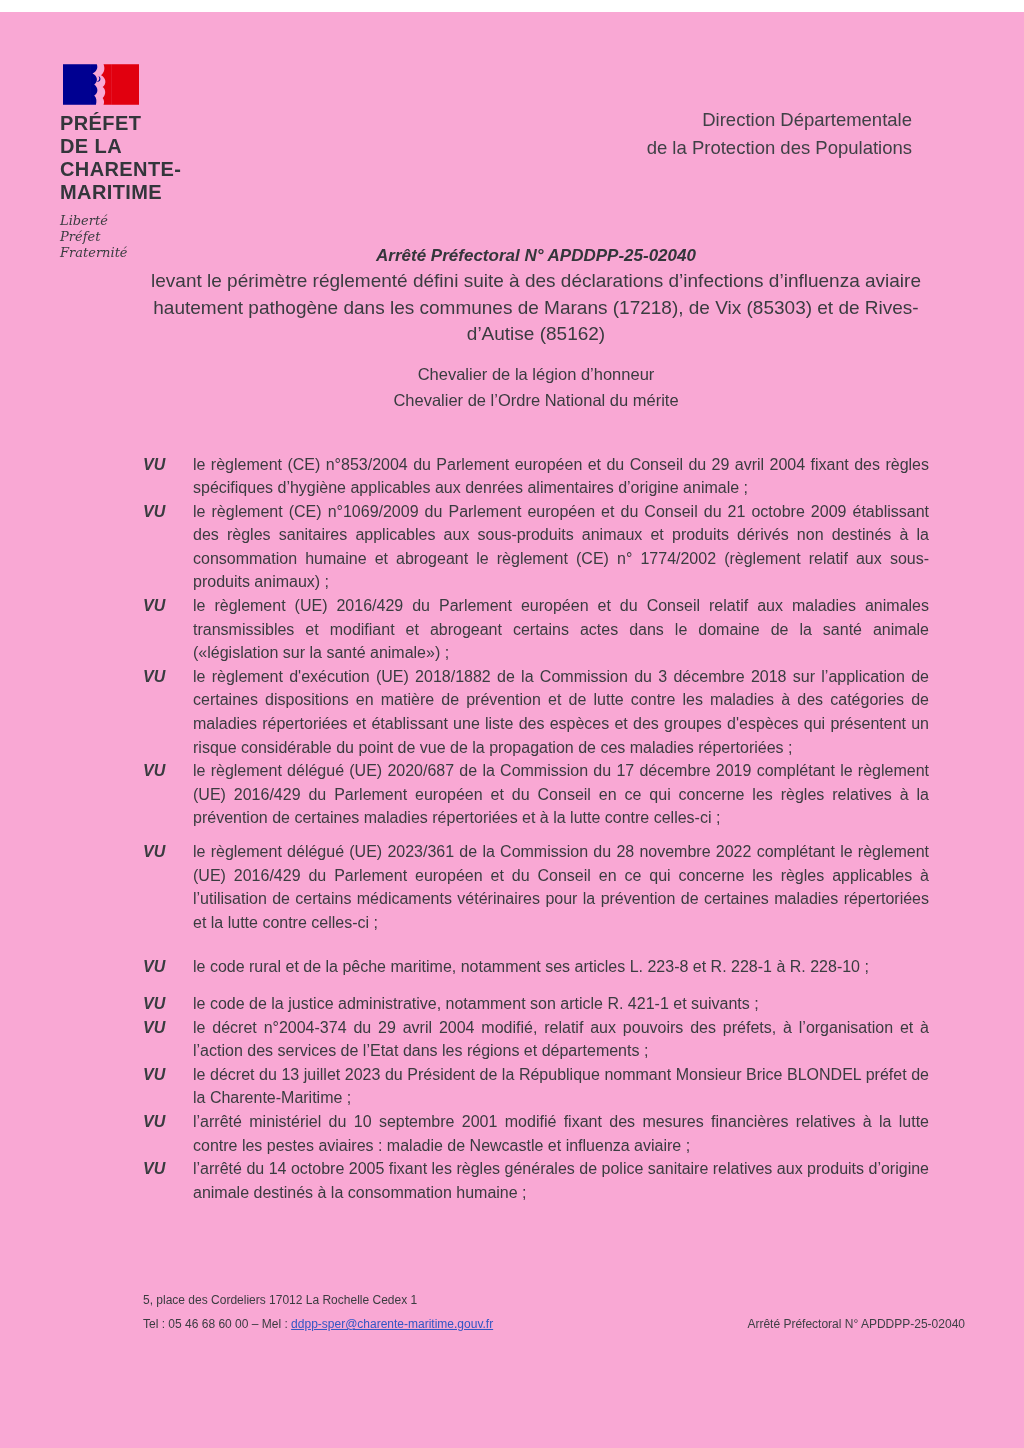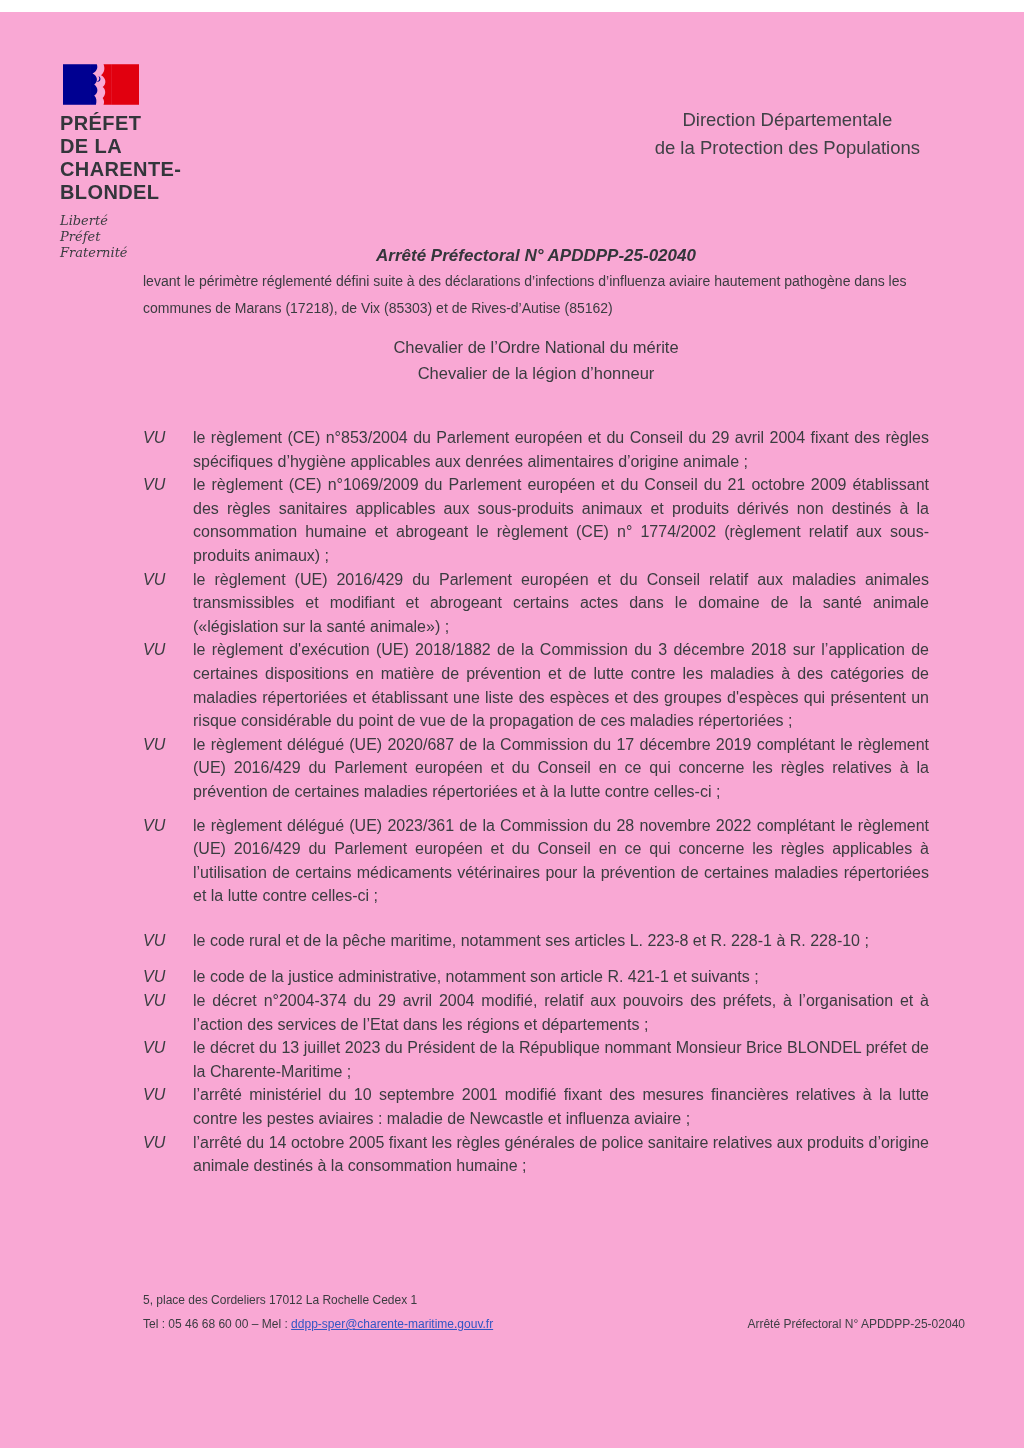--- a/index.html
+++ b/index.html
@@ -10,35 +10,35 @@
     background:#f9a8d4; overflow:hidden;
   }
 
   
   .logo-block { position:absolute; left:60px; top:52px; width:160px; }
   .flag { width:76px; height:41px; margin-left:3px; display:block; }
   .marianne-lines { margin-top:7px; font-weight:700; font-size:20px;
     line-height:23px; color:#33363b; letter-spacing:.4px; }
   .motto { margin-top:9px; font-family:"DejaVu Serif", serif; font-style:italic;
     font-size:13px; line-height:16px; color:#3a3c40; }
-  .direction { position:absolute; right:104px; top:94px; text-align:center;
+  .direction { position:absolute; right:112px; top:94px; text-align:right;
     font-size:18.5px; line-height:28px; color:#3f4146; }
 
   
   .main-col { position:absolute; left:143px; top:231px; width:786px; }
   .doc-title { text-align:center; font-weight:700; font-style:italic;
     font-size:17px; line-height:25px; color:#34363b; }
-  .doc-subtitle { font-size:14px; line-height:26.5px;
+  .doc-subtitle { text-align:center; font-size:19px; line-height:26.5px;
     color:#3a3c40; }
   .salutation { margin-top:13px; text-align:center; font-size:16.5px;
     line-height:26px; color:#3a3c40; }
 
   .vu-list { margin-top:40px; }
   .vu-row { display:flex; font-size:16px; line-height:23.6px; color:#3a3c40; }
-  .vu-row .vu-label { flex:0 0 50px; font-weight:400; font-style:italic; }
+  .vu-row .vu-label { flex:0 0 50px; font-weight:700; font-style:italic; }
   .vu-row .vu-text { flex:1; text-align:justify; }
   .gap-sm { margin-top:10px; }
   .gap-md { margin-top:13px; }
   .gap-lg { margin-top:21px; }
 
   
   .footer { position:absolute; left:143px; top:1276px; width:822px;
     display:flex; justify-content:space-between; align-items:flex-end;
     font-size:12px; line-height:24px; color:#3a3c40; }
   .footer a { color:#3156c4; text-decoration:underline; }
@@ -54,41 +54,41 @@
       <rect x="0" y="0" width="32" height="48" fill="#000091"></rect>
       <path fill="#000091" d="M32,0 H40 C42,5 39,9 35,11 C41,14 42,20 37,24 C42,28 42,34 37,37 C40,40 40,44 39,48 H32 Z"></path>
       <rect x="57" y="0" width="33" height="48" fill="#e1000f"></rect>
       <path fill="#e1000f" d="M57,0 H48 C50,5 49,10 45,13 C51,16 52,23 47,27 C51,30 51,36 47,40 C49,43 49,45 48,48 H57 Z"></path>
       <path fill="#000091" d="M42,14 c2,1 3,3 2,5 c-1,2 -3,2 -4,1 c2,0 3,-1 3,-3 c0,-1 -0.5,-2 -1,-3 Z"></path>
     </svg>
     <div class="marianne-lines">
       <div>PRÉFET</div>
       <div>DE LA</div>
       <div>CHARENTE-</div>
-      <div>BLONDEL</div>
+      <div>MARITIME</div>
     </div>
     <div class="motto">
       <div>Liberté</div>
       <div>Préfet</div>
       <div>Fraternité</div>
     </div>
   </div>
 
   <div class="direction">
     <div>Direction Départementale</div>
     <div>de la Protection des Populations</div>
   </div>
 
   <div class="main-col">
     <div class="doc-title">Arrêté Préfectoral N° APDDPP-25-02040</div>
     <div class="doc-subtitle">levant le périmètre réglementé défini suite à des déclarations d’infections d’influenza aviaire hautement pathogène dans les communes de Marans (17218), de Vix (85303) et de Rives-d’Autise (85162)</div>
 
     <div class="salutation">
+      <div>Chevalier de la légion d’honneur</div>
       <div>Chevalier de l’Ordre National du mérite</div>
-      <div>Chevalier de la légion d’honneur</div>
     </div>
 
     <div class="vu-list" id="vu-list">
         <div class="vu-row">
     <span class="vu-label">VU</span>
     <span class="vu-text">le règlement (CE) n°853/2004 du Parlement européen et du Conseil du 29 avril 2004 fixant des règles spécifiques d’hygiène applicables aux denrées alimentaires d’origine animale ;</span>
   </div>
         <div class="vu-row">
     <span class="vu-label">VU</span>
     <span class="vu-text">le règlement (CE) n°1069/2009 du Parlement européen et du Conseil du 21 octobre 2009 établissant des règles sanitaires applicables aux sous-produits animaux et produits dérivés non destinés à la consommation humaine et abrogeant le règlement (CE) n° 1774/2002 (règlement relatif aux sous-produits animaux) ;</span>

